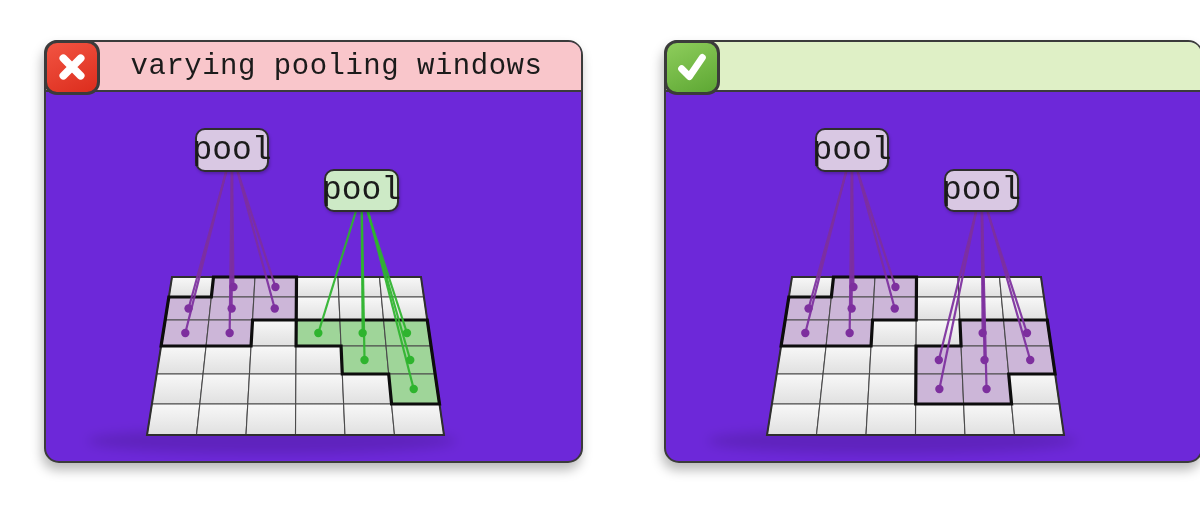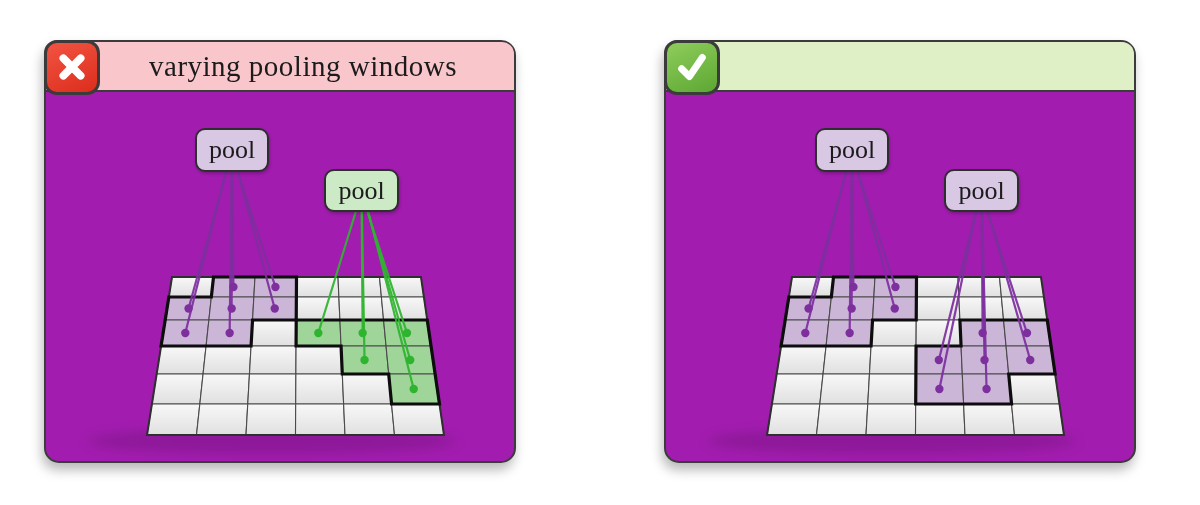--- a/index.html
+++ b/index.html
@@ -1,23 +1,24 @@
 <!DOCTYPE html>
 <html><head>
 <meta charset="utf-8">
 <style>
   html,body{margin:0;padding:0;}
   body{
     width:1200px;height:505px;position:relative;background:#ffffff;
     font-family:"Liberation Serif","DejaVu Serif",serif;overflow:hidden;
   }
   .panel{
-    position:absolute;top:40px;width:472px;height:423px;box-sizing:border-box;
-    background:#a21caf;border:2.5px solid #3b3b3b;border-radius:15px;
+    position:absolute;top:40px;width:539px;height:423px;box-sizing:border-box;
+    background:#6d28d9;border:2.5px solid #3b3b3b;border-radius:15px;
     box-shadow:-2px 7px 12px rgba(0,0,0,0.28);
+    font-family:Liberation Mono, monospace;
   }
   .panel.left{left:44px;}
   .panel.right{left:664px;}
   .header{
     position:absolute;top:0;left:0;right:0;height:50px;box-sizing:border-box;
     border-bottom:2.5px solid #3b3b3b;border-radius:12px 12px 0 0;
     display:flex;align-items:center;justify-content:center;
   }
   .icon-box{
     position:absolute;left:-2.5px;top:-2.5px;width:56px;height:55px;box-sizing:border-box;
@@ -25,21 +26,21 @@
     display:flex;align-items:center;justify-content:center;
   }
   .icon-box svg{width:38px;height:38px;}
   .header-title{
     font-size:29px;color:#1b1b1b;letter-spacing:0.5px;padding-left:46px;
   }
   .grid-svg{position:absolute;left:0;top:0;width:492px;height:418px;}
   .pool-box{
     position:absolute;box-sizing:border-box;border:2.5px solid #2e2e2e;border-radius:10px;
     display:flex;align-items:center;justify-content:center;
-    font-size:26px;color:#1b1b1b;box-shadow:1px 2px 3px rgba(0,0,0,0.22);text-align:center;
+    font-size:33px;color:#1b1b1b;box-shadow:1px 2px 3px rgba(0,0,0,0.22);text-align:center;
   }
   .pool-box.p1{left:149px;top:86px;width:74px;height:44px;}
   .pool-box.p2{left:278px;top:127px;width:75px;height:43px;}
 </style>
 </head>
 <body>
 
 <div class="panel left">
   <div class="header" style="background: rgb(249, 198, 203);">
     <div class="icon-box" style="background: linear-gradient(155deg, rgb(242, 84, 66), rgb(220, 45, 29));">

